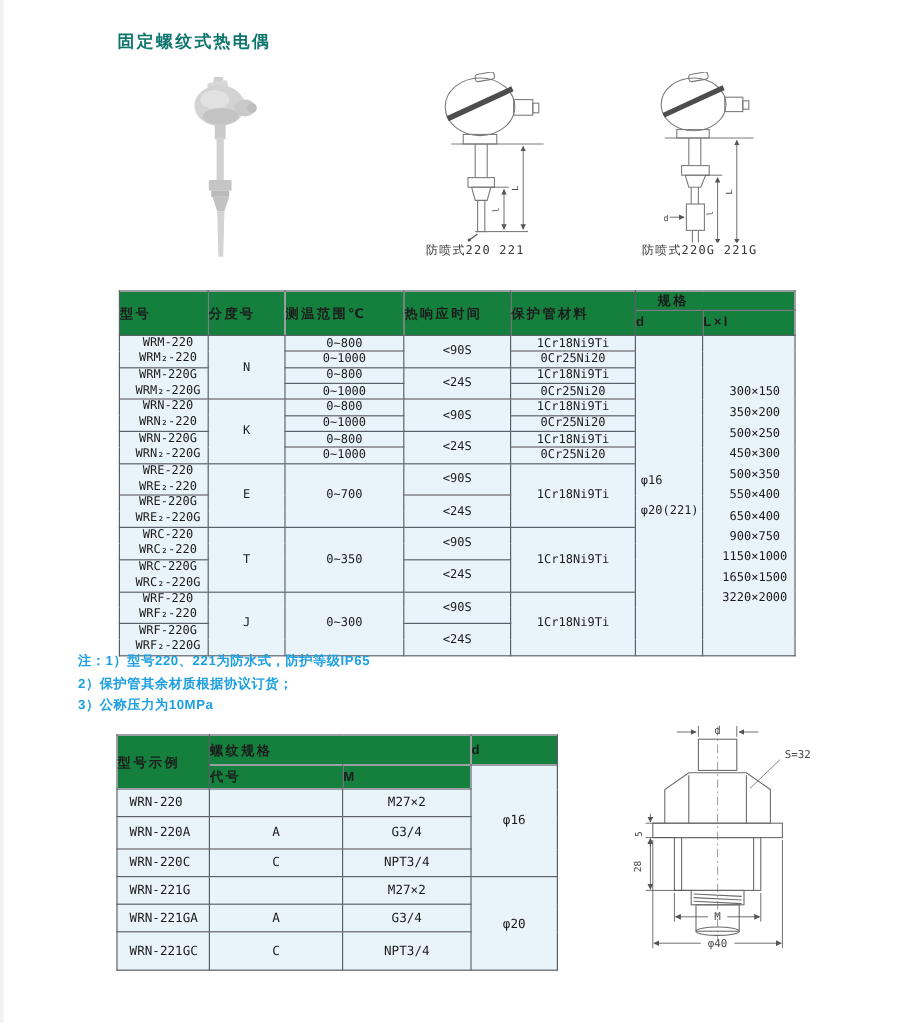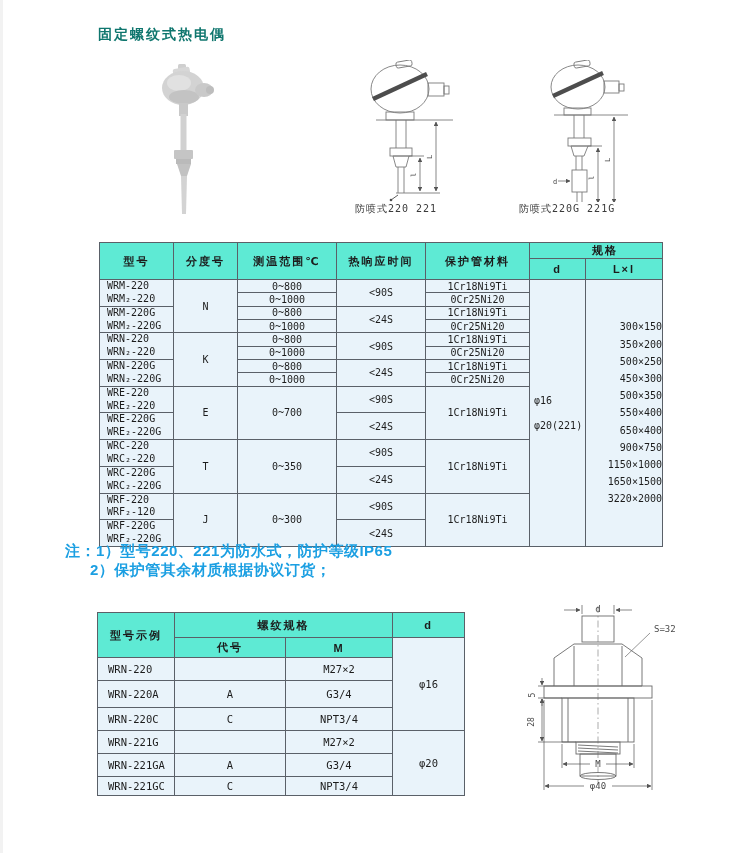--- a/index.html
+++ b/index.html
@@ -14,42 +14,42 @@
   }
   .fig{position:absolute;}
   .fig-caption{
     position:absolute;font-size:10px;color:#3a3a3a;letter-spacing:1px;
     font-family:"DejaVu Sans Mono","Liberation Mono",monospace;
   }
   
   table.spec{border-collapse:collapse;table-layout:fixed;}
   table.spec td{border:1px solid #5a6068;overflow:hidden;padding:0;}
   td.hd{
-    background:#5eead4;font-weight:bold;font-size:11px;text-align:center;
+    background:#15803d;font-weight:bold;font-size:11px;text-align:left;
     vertical-align:middle;letter-spacing:2px;color:#1c1c1c;
   }
   td.bd{
     background:#e9f3fa;font-family:"DejaVu Sans Mono","Liberation Mono",monospace;
     font-size:10px;text-align:center;vertical-align:middle;color:#1c1c1c;
   }
   .main{width:563px;}
-  .main td.model{text-align:left;}
+  .main td.model{text-align:center;}
   .main td.model div{height:12.85px;line-height:12.85px;padding-left:7px;white-space:nowrap;}
   .main td.dcol div{line-height:25px;text-align:left;padding-left:4px;white-space:nowrap;}
-  .main td.lxl div{line-height:17.2px;text-align:right;padding-left:10px;white-space:nowrap;}
+  .main td.lxl div{line-height:17.2px;text-align:center;padding-left:10px;white-space:nowrap;}
   .spec-span{letter-spacing:18px;padding-left:18px !important;}
   .t2{width:367px;}
   .t2 td.bd{font-size:10.5px;}
   .t2 td.model{text-align:left;padding-left:10px;}
   
   .notes{
-    position:absolute;left:62px;top:542px;color:#1b9fe2;font-size:15px;
+    position:absolute;left:62px;top:542px;color:#1b9fe2;font-size:11px;
     font-weight:bold;line-height:18.5px;letter-spacing:0.5px;
   }
-  .notes .indent{margin-left:25px;}
+  .notes .indent{}
   svg text{font-family:"DejaVu Sans Mono","Liberation Mono",monospace;fill:#4a4a4a;}
 </style>
 </head>
 <body>
 
 <div class="page">
 
   <div class="title">固定螺纹式热电偶</div>
 
   <svg class="fig" style="left:138px;top:64px" width="92" height="152" viewBox="0 0 92 152">
@@ -132,21 +132,21 @@
       <line x1="30" y1="121" x2="42" y2="121" marker-end="url(#ah2)"></line>
       <line x1="60" y1="86" x2="74" y2="86"></line>
       <line x1="56" y1="145" x2="92" y2="145"></line>
       <line x1="70" y1="88" x2="70" y2="143" marker-start="url(#ah2)" marker-end="url(#ah2)"></line>
       <line x1="86" y1="57" x2="86" y2="143" marker-start="url(#ah2)" marker-end="url(#ah2)"></line>
     </g>
     <text x="25" y="124" font-size="7">d</text>
     <text x="66" y="120" font-size="7" transform="rotate(-90 66 120)">l</text>
     <text x="82" y="102" font-size="7" transform="rotate(-90 82 102)">L</text>
   </svg>
-  <div class="fig-caption" style="left:516px;top:202px;width:150px">防喷式220G 221G</div>
+  <div class="fig-caption" style="left:532px;top:202px;width:150px">防喷式220G 221G</div>
 
   <div style="position:absolute;left:96px;top:242px" id="main-table-slot">
       <table class="spec main">
         <colgroup>
           <col style="width:74px">
           <col style="width:64px">
           <col style="width:99px">
           <col style="width:89px">
           <col style="width:104px">
           <col style="width:56px">
@@ -270,21 +270,21 @@
             <td class="bd model" rowspan="2">
               <div>WRC-220G</div>
               <div>WRC₂-220G</div>
             </td>
             <td class="bd" rowspan="2">&lt;24S</td>
           </tr>
           <tr style="height:12.85px"></tr>
           <tr style="height:12.85px">
             <td class="bd model" rowspan="2">
               <div>WRF-220</div>
-              <div>WRF₂-120</div>
+              <div>WRF₂-220</div>
             </td>
             <td class="bd" rowspan="4">J</td>
             <td class="bd" rowspan="4">0~300</td>
             <td class="bd" rowspan="2">&lt;90S</td>
             <td class="bd" rowspan="4">1Cr18Ni9Ti</td>
           </tr>
           <tr style="height:12.85px"></tr>
           <tr style="height:12.85px">
             <td class="bd model" rowspan="2">
               <div>WRF-220G</div>
@@ -293,20 +293,21 @@
             <td class="bd" rowspan="2">&lt;24S</td>
           </tr>
           <tr style="height:12.85px"></tr>
         </tbody>
       </table>
     </div>
 
   <div class="notes">
     <div><span>注：</span><span>1）型号220、221为防水式，防护等级IP65</span></div>
     <div class="indent">2）保护管其余材质根据协议订货；</div>
+    <div class="indent">3）公称压力为10MPa</div>
   </div>
 
   <div style="position:absolute;left:94px;top:612px" id="thread-table-slot">
       <table class="spec t2">
         <colgroup>
           <col style="width:77px">
           <col style="width:111px">
           <col style="width:107px">
           <col style="width:72px">
         </colgroup>
@@ -340,21 +341,21 @@
             <td class="bd model">WRN-221G</td>
             <td class="bd"></td>
             <td class="bd">M27×2</td>
             <td class="bd" rowspan="3">φ20</td>
           </tr>
           <tr style="height:23px">
             <td class="bd model">WRN-221GA</td>
             <td class="bd">A</td>
             <td class="bd">G3/4</td>
           </tr>
-          <tr style="height:19px">
+          <tr style="height:32px">
             <td class="bd model">WRN-221GC</td>
             <td class="bd">C</td>
             <td class="bd">NPT3/4</td>
           </tr>
         </tbody>
       </table>
     </div>
 
   <svg class="fig" style="left:495px;top:600px" width="205" height="200" viewBox="0 0 205 200">
     <defs>

